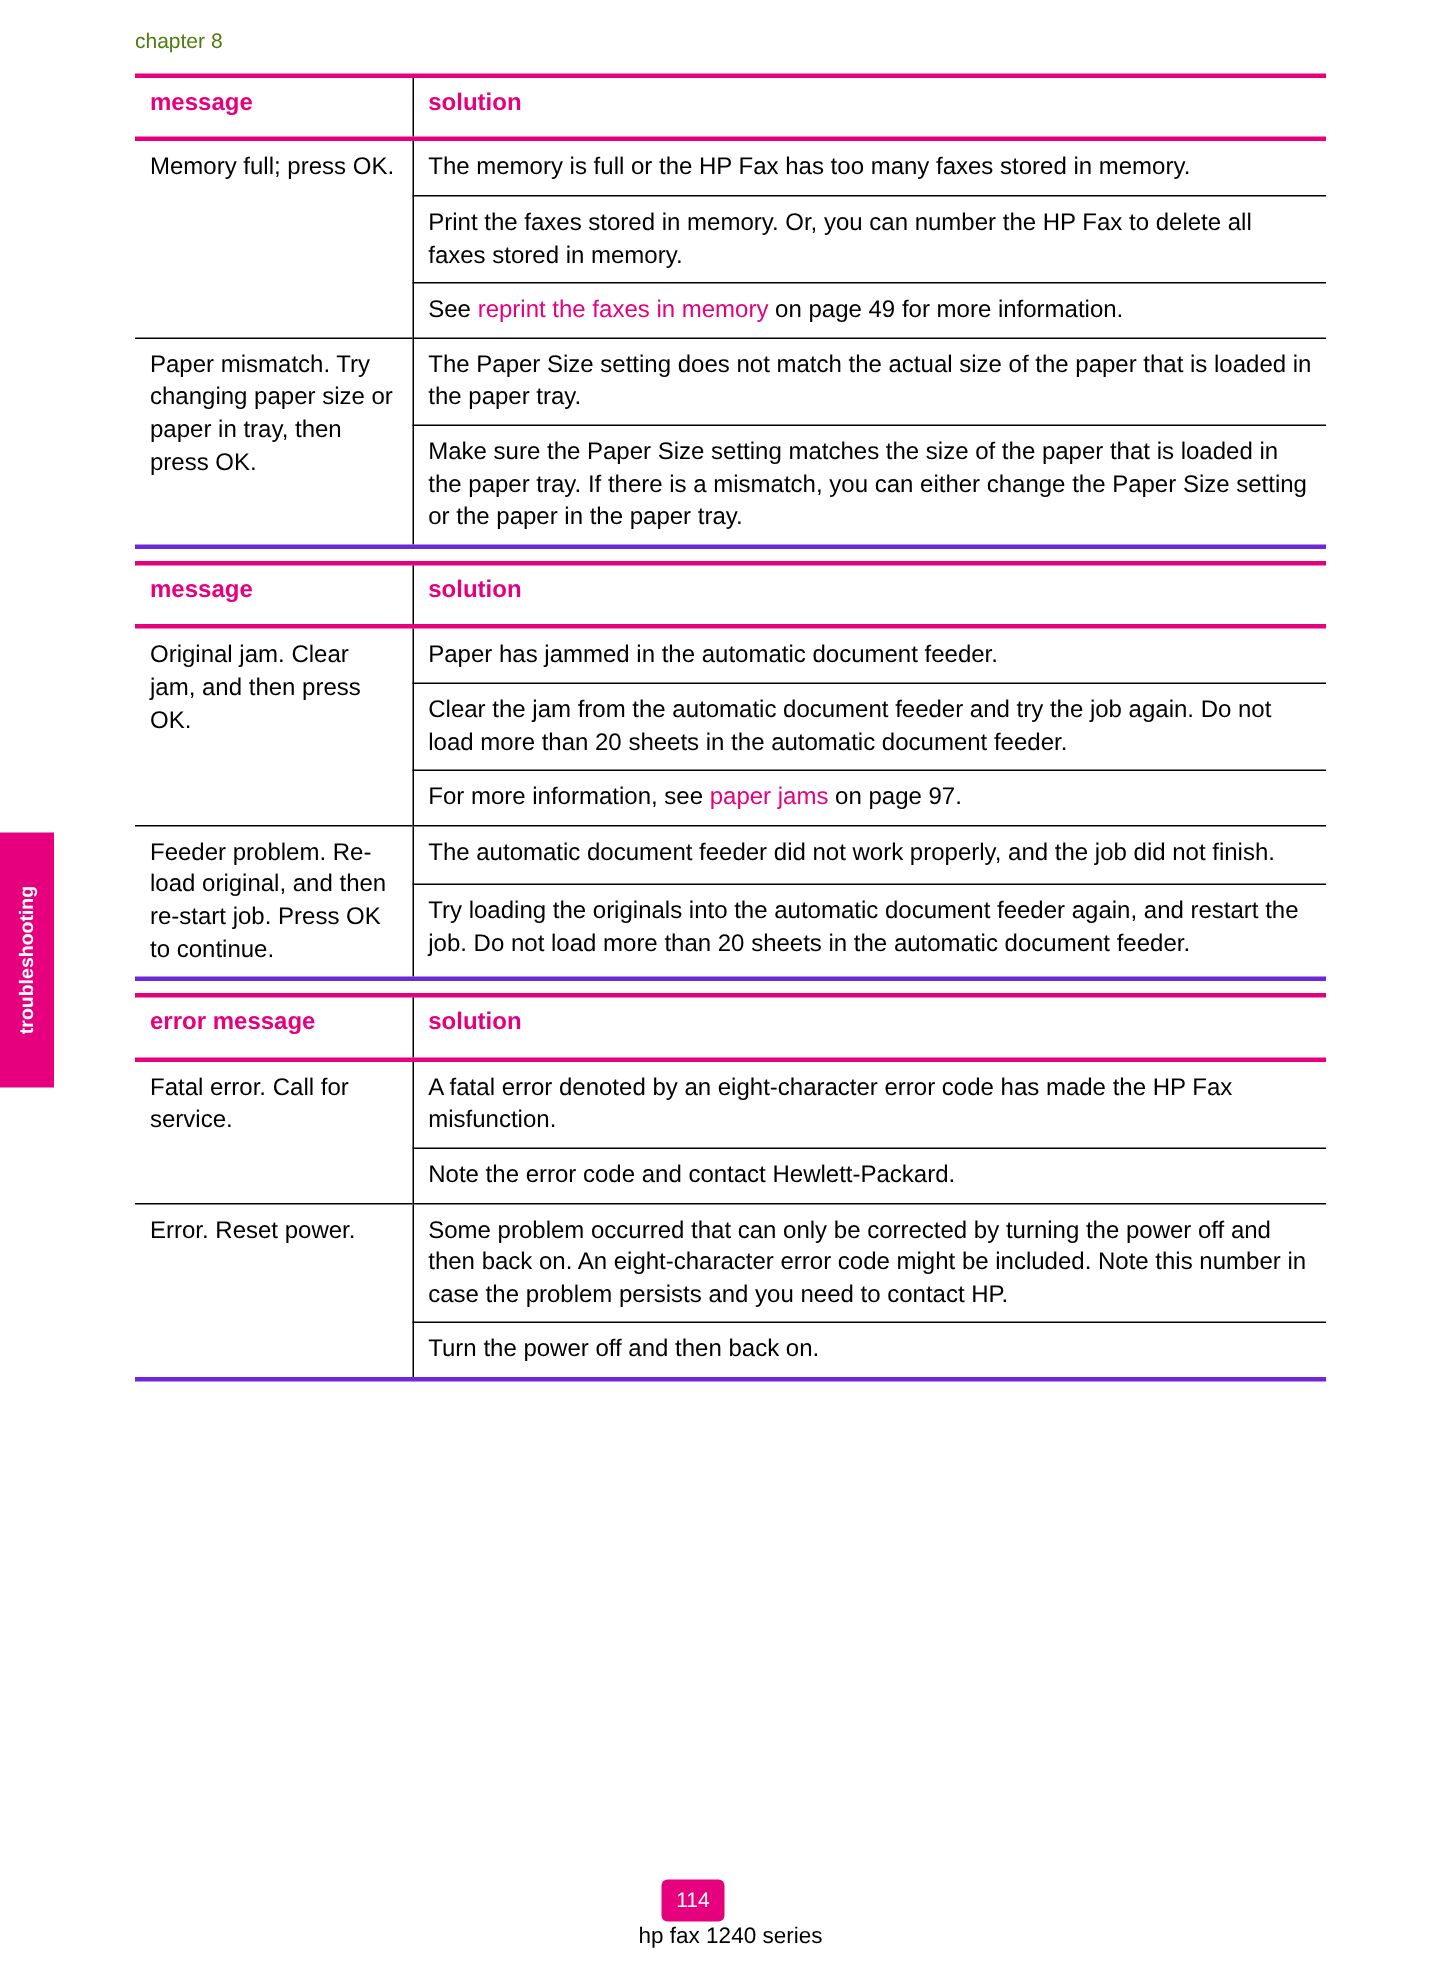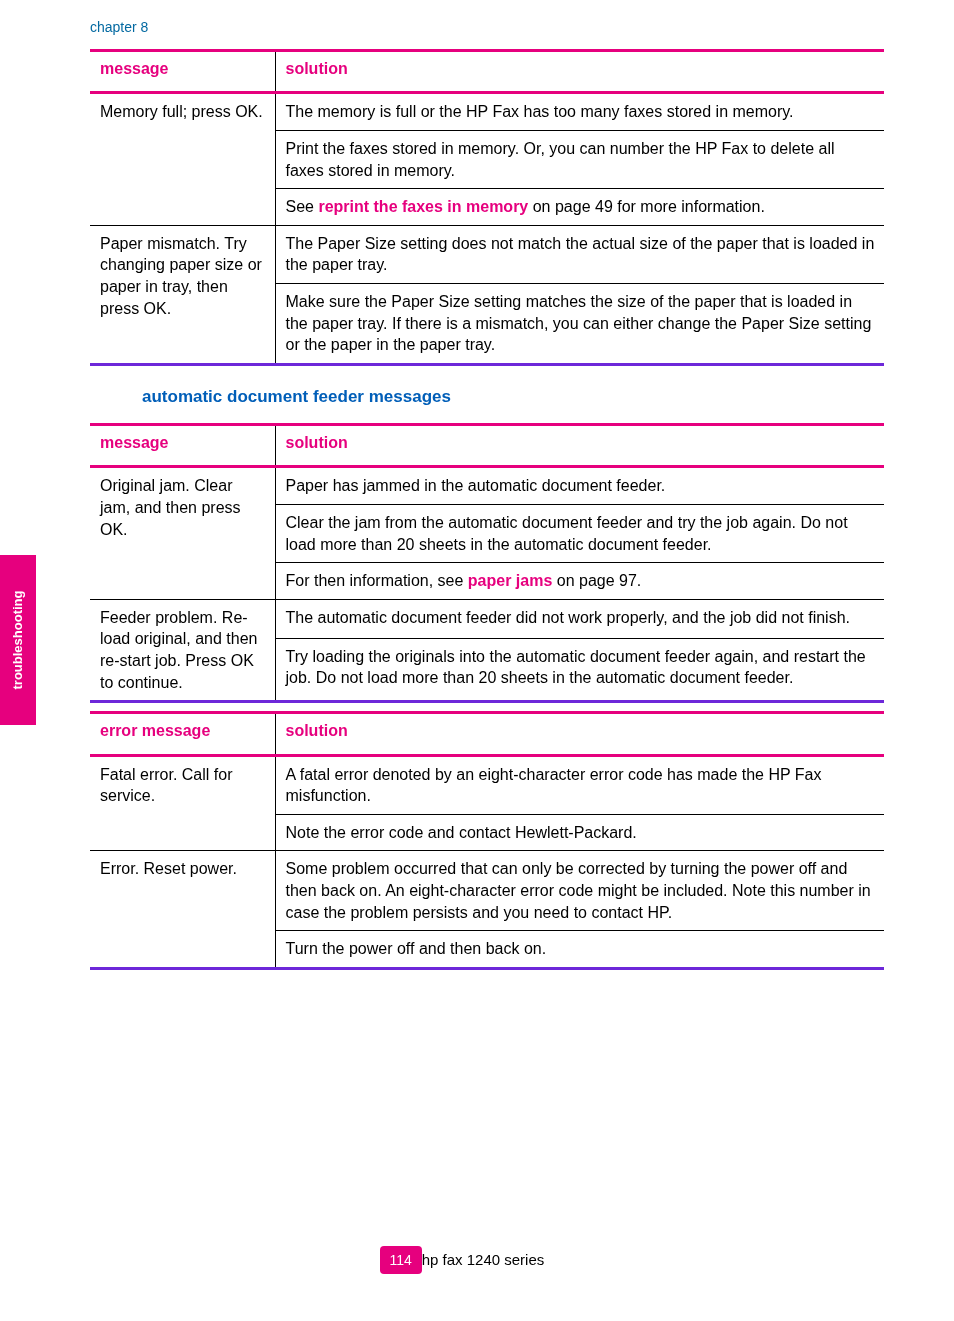--- a/index.html
+++ b/index.html
@@ -13,21 +13,21 @@
     font-size: 16px;
     line-height: 1.35;
   }
   .content {
     padding: 0 70px 0 90px;
   }
   .chapter-head {
     padding-top: 18px;
     padding-bottom: 12px;
     font-size: 14px;
-    color: #0369a1;
+    color: #4d7c0f;
     font-weight: 300;
   }
   .side-tab {
     position: absolute;
     left: 0;
     top: 555px;
     width: 36px;
     height: 170px;
     background: #e6007e;
   }
@@ -63,30 +63,31 @@
   .thin-top { border-top: 1px solid #000; }
   .thin-bot { border-bottom: 1px solid #000; }
   .end-bot { border-bottom: 3px solid #6d28d9; }
   .col-msg { width: 185px; border-right: 1px solid #000; }
   .sec-title {
     color: #005eb8;
     font-weight: bold;
     font-size: 17px;
     padding: 12px 0 14px 52px;
   }
-  .link-ref { color: #e6007e; font-weight: bold; margin-top: 27px; }
+  .link-ref { color: #e6007e; font-weight: normal; margin-top: 27px; }
   .footer {
     position: absolute;
-    bottom: 47px;
+    bottom: 20px;
     left: 0;
     right: 0;
     padding: 0 70px 0 90px;
     display: flex;
-    justify-content: center;
+    justify-content: flex-end;
     align-items: center;
+    flex-direction: column;
   }
   .page-badge {
     background: #e6007e;
     color: #fff;
     width: 42px;
     height: 28px;
     border-radius: 4px;
     display: flex;
     align-items: center;
     justify-content: center;
@@ -129,38 +130,37 @@
     <tr>
       <td class="col-msg thin-top end-bot" rowspan="2">Paper mismatch. Try changing paper size or paper in tray, then press OK.</td>
       <td class="thin-top thin-bot">The Paper Size setting does not match the actual size of the paper that is loaded in the paper tray.</td>
     </tr>
     <tr>
       <td class="end-bot">Make sure the Paper Size setting matches the size of the paper that is loaded in the paper tray. If there is a mismatch, you can either change the Paper Size setting or the paper in the paper tray.</td>
     </tr>
   </tbody>
     </table>
 
-  <div class="sec-title">automatic document feeder messages</div>
 
   <table>
     <tbody>
         <tr>
       <th class="hdr-top hdr-bot col-msg">message</th>
       <th class="hdr-top hdr-bot">solution</th>
     </tr>
     <tr>
       <td class="col-msg" rowspan="3">Original jam. Clear jam, and then press OK.</td>
       <td class="thin-bot">Paper has jammed in the automatic document feeder.</td>
     </tr>
     <tr>
       <td class="thin-bot">Clear the jam from the automatic document feeder and try the job again. Do not load more than 20 sheets in the automatic document feeder.</td>
     </tr>
     <tr>
       <td>
-        <span>For then information, see </span><a class="link-ref">paper jams</a><span> on page 97.</span>
+        <span>For more information, see </span><a class="link-ref">paper jams</a><span> on page 97.</span>
       </td>
     </tr>
     <tr>
       <td class="col-msg thin-top end-bot" rowspan="2">Feeder problem. Re-load original, and then re-start job. Press OK to continue.</td>
       <td class="thin-top thin-bot">The automatic document feeder did not work properly, and the job did not finish.</td>
     </tr>
     <tr>
       <td class="end-bot">Try loading the originals into the automatic document feeder again, and restart the job. Do not load more than 20 sheets in the automatic document feeder.</td>
     </tr>
   </tbody>

